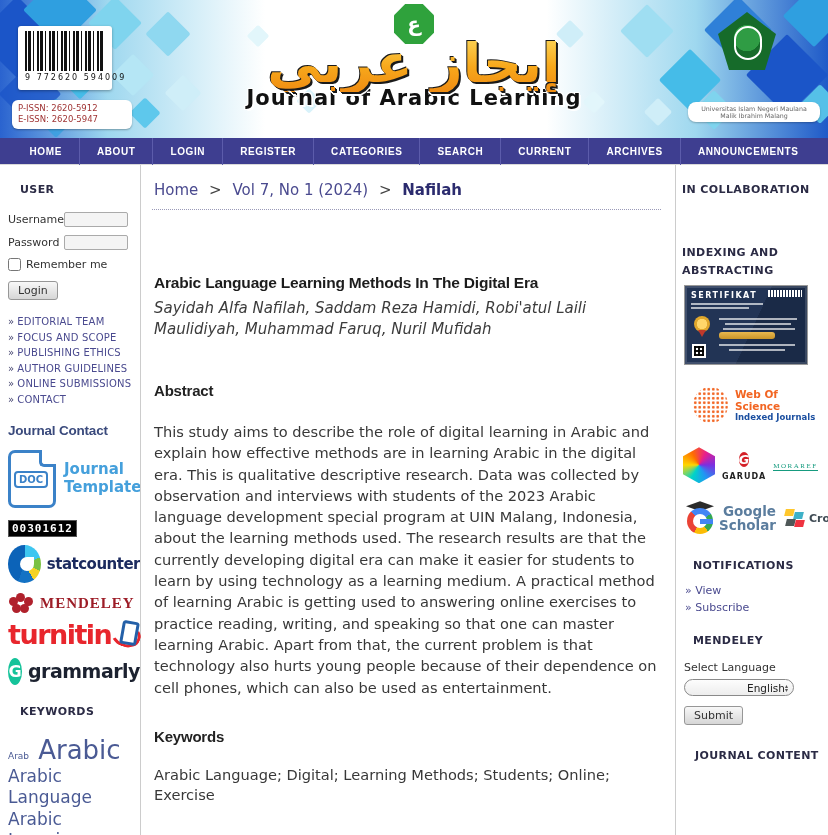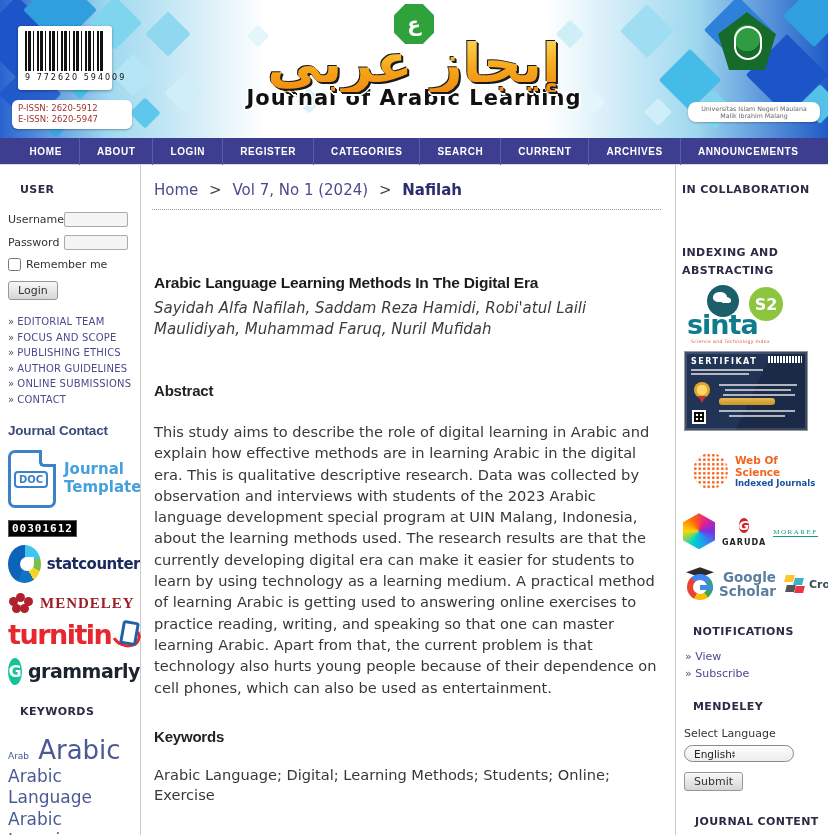--- a/index.html
+++ b/index.html
@@ -135,21 +135,21 @@
   .gs-txt { font-size:13.5px; line-height:1.05; color:#5b7d9e; font-weight:600; }
   .crossref { display:flex; align-items:center; gap:4px; cursor:pointer; }
   .cr-ic { position:relative; width:20px; height:18px; }
   .cr-ic i { position:absolute; width:9px; height:7px; }
   .cr-txt { font-size:11px; font-weight:bold; color:#3f4b54; }
   .h-notif { margin:26px 0 12px 12px; }
   .notif-links { list-style:none; margin-left:4px; font-size:11px; }
   .notif-links li { margin-bottom:4px; }
   .h-lang { margin:20px 0 14px 12px; }
   .sel-label { font-size:11px; color:#333; margin-left:3px; }
-  .pillsel { display:flex; align-items:center; justify-content:flex-start; width:110px; height:17px; border:1px solid #8a8a8a; border-radius:9px; background:linear-gradient(#fdfdfd,#ededed); font-size:10.5px; color:#222; padding:0 5px 0 9px; margin:5px 0 8px 3px; cursor:pointer; }
+  .pillsel { display:flex; align-items:center; justify-content:flex-end; width:110px; height:17px; border:1px solid #8a8a8a; border-radius:9px; background:linear-gradient(#fdfdfd,#ededed); font-size:10.5px; color:#222; padding:0 5px 0 9px; margin:5px 0 8px 3px; cursor:pointer; }
   .updown { display:flex; flex-direction:column; font-size:6px; line-height:3.5px; color:#555; }
   .updown::before { content:"▴"; } .updown::after { content:"▾"; }
   .submit-btn { margin-left:3px; }
   .h-jcontent { margin:24px 0 16px 14px; }
 </style>
 </head>
 <body>
 
 <div id="page">
 
@@ -319,26 +319,20 @@
       <div class="kw-line">Arabic Language; Digital; Learning Methods; Students; Online; Exercise</div>
 
       <div class="h-cond h-ft">Full Text:</div>
 
     </div>
 
     <div class="col-right">
       <div class="sb-h h-collab">IN COLLABORATION</div>
       <div class="sb-h h-index">INDEXING AND ABSTRACTING</div>
 
-      <div class="sinta">
-        <span class="sinta-circle"></span>
-        <span class="sinta-word">sinta</span>
-        <span class="sinta-tag">Science and Technology Index</span>
-        <span class="s2">S2</span>
-      </div>
 
       <div class="cert">
         <span class="cert-title">SERTIFIKAT</span>
         <span class="cert-bc"></span>
         <span class="cert-line" style="left:6px;top:17px;width:72px;"></span>
         <span class="cert-line" style="left:6px;top:21px;width:58px;"></span>
         <span class="cert-line" style="left:34px;top:32px;width:78px;"></span>
         <span class="cert-line" style="left:40px;top:37px;width:66px;"></span>
         <span class="cert-line" style="left:38px;top:42px;width:72px;"></span>
         <span class="cert-medal"></span>

